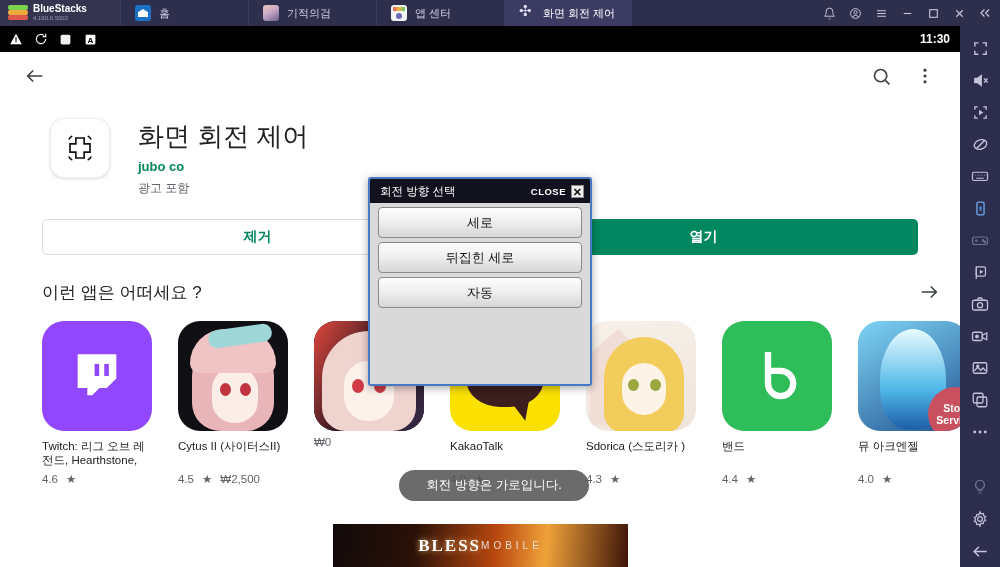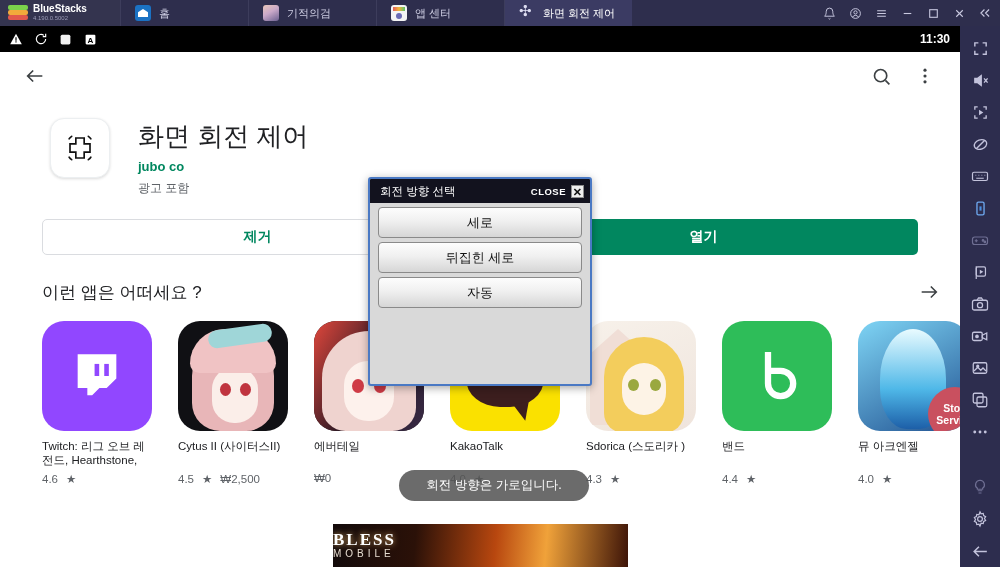--- a/index.html
+++ b/index.html
@@ -120,21 +120,21 @@
   .ico-mu .flame{ position:absolute; left:22px; top:8px; width:66px; height:100px; background:linear-gradient(180deg,#e9fbff,#4fb8e8 60%,#1d5fa8); border-radius:50% 50% 40% 40%;}
   .stop-badge{
     position:absolute; right:-14px; bottom:-10px; width:54px; height:54px; border-radius:50%;
     background:#c9505f; color:#fff; font-size:10.5px; font-weight:bold; line-height:12px;
     display:flex; align-items:center; justify-content:center; text-align:center;
   }
 
   .banner{
     position:absolute; left:333px; top:524px; width:295px; height:43px;
     background:linear-gradient(95deg,#120a0a 0%,#2b1108 28%,#b8470f 55%,#f0a23a 72%,#3d1408 100%);
-    display:flex; flex-direction:column; justify-content:center; overflow:hidden;
+    display:flex; align-items:center; justify-content:center; overflow:hidden;
   }
   .banner b{ color:#fff; font-size:17px; font-family:"Liberation Serif", serif; letter-spacing:2px; line-height:17px; text-shadow:0 0 6px rgba(255,200,120,.9);}
   .banner s{ color:#e6dcd0; font-size:10px; letter-spacing:4px; text-decoration:none; line-height:12px;}
 
   
   .toast{
     position:absolute; left:399px; top:470px; width:190px; height:31px; border-radius:16px;
     background:rgba(85,85,85,.87); color:#fff; font-size:12.5px;
     display:flex; align-items:center; justify-content:center;
   }
@@ -362,21 +362,20 @@
       </div>
 
       <div class="app-card">
         <div class="card-icon ico-ever">
           <span class="bg"></span>
             <span class="hair"></span>
             <span class="face"></span>
           <span class="eye" style="left:38px"></span>
             <span class="eye" style="left:60px"></span>
         </div>
-        <div class="card-name">에버테일</div>
         <div class="card-sub">
             <span>₩0</span>
           </div>
       </div>
 
       <div class="app-card">
         <div class="card-icon ico-kakao">
           <span class="kakao-bubble">
               <span>TALK</span>
             </span>

